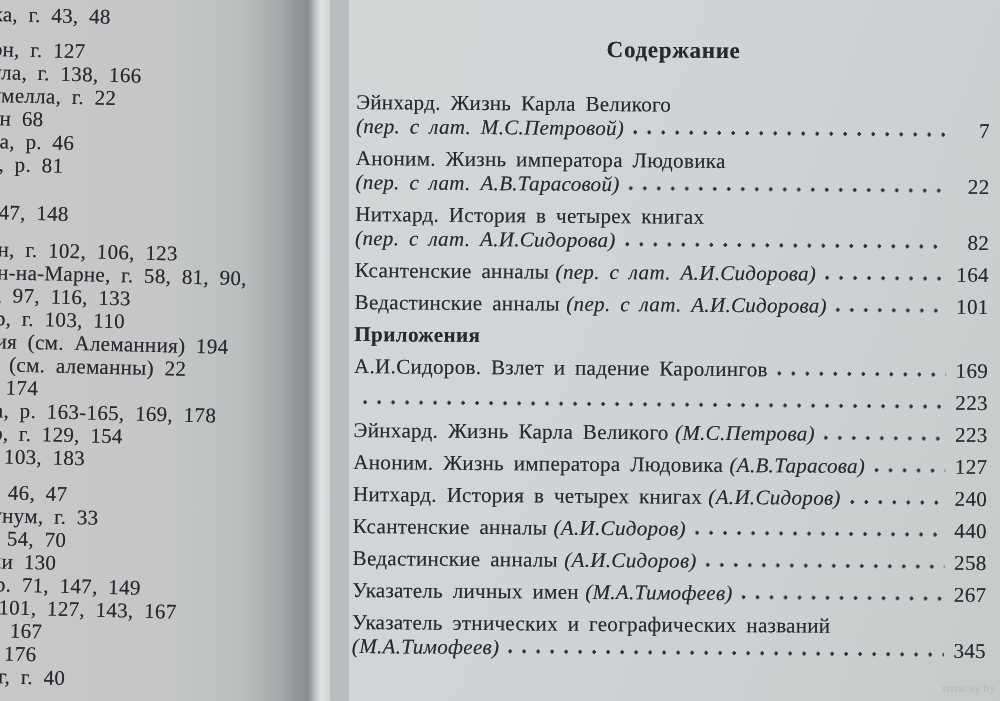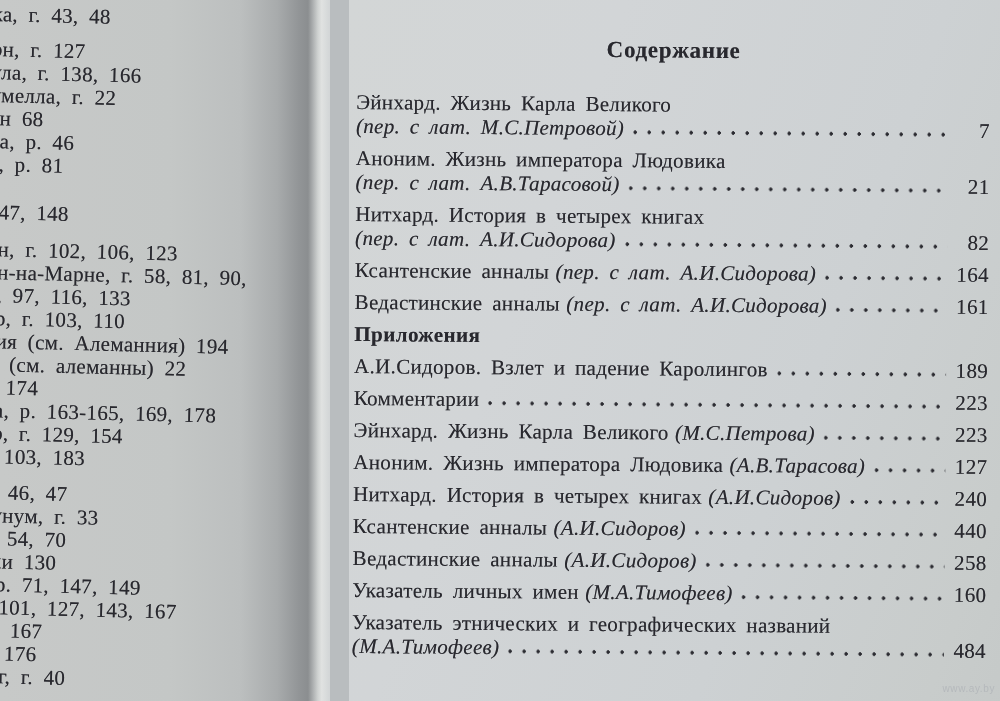--- a/index.html
+++ b/index.html
@@ -165,21 +165,21 @@
           <span class="leader"></span>
           <span class="pg">7</span>
         </div>
       </div>
 
       <div class="entry">
         <div class="line">Аноним. Жизнь императора Людовика</div>
         <div class="line row">
           <span class="it">(пер. с лат. А.В.Тарасовой)</span>
           <span class="leader"></span>
-          <span class="pg">21</span>
+          <span class="pg">22</span>
         </div>
       </div>
 
       <div class="entry">
         <div class="line">Нитхард. История в четырех книгах</div>
         <div class="line row">
           <span class="it">(пер. с лат. А.И.Сидорова)</span>
           <span class="leader"></span>
           <span class="pg">82</span>
         </div>
@@ -189,33 +189,32 @@
         <span class="tt">Ксантенские анналы</span>
         <span class="it">(пер. с лат. А.И.Сидорова)</span>
         <span class="leader"></span>
         <span class="pg">164</span>
       </div>
 
       <div class="entry line row">
         <span class="tt">Ведастинские анналы</span>
         <span class="it">(пер. с лат. А.И.Сидорова)</span>
         <span class="leader"></span>
-        <span class="pg">161</span>
+        <span class="pg">101</span>
       </div>
 
       <div class="section-header">Приложения</div>
 
       <div class="entry line row">
         <span class="tt">А.И.Сидоров. Взлет и падение Каролингов</span>
         <span class="leader"></span>
-        <span class="pg">189</span>
-      </div>
-
-      <div class="entry line row">
-        <span class="tt">Комментарии</span>
+        <span class="pg">169</span>
+      </div>
+
+      <div class="entry line row">
         <span class="leader"></span>
         <span class="pg">223</span>
       </div>
 
       <div class="entry line row">
         <span class="tt">Эйнхард. Жизнь Карла Великого</span>
         <span class="it">(М.С.Петрова)</span>
         <span class="leader"></span>
         <span class="pg">223</span>
       </div>
@@ -245,29 +244,29 @@
         <span class="tt">Ведастинские анналы</span>
         <span class="it">(А.И.Сидоров)</span>
         <span class="leader"></span>
         <span class="pg">258</span>
       </div>
 
       <div class="entry line row">
         <span class="tt">Указатель личных имен</span>
         <span class="it">(М.А.Тимофеев)</span>
         <span class="leader"></span>
-        <span class="pg">160</span>
+        <span class="pg">267</span>
       </div>
 
       <div class="entry">
         <div class="line">Указатель этнических и географических названий</div>
         <div class="line row">
           <span class="it">(М.А.Тимофеев)</span>
           <span class="leader"></span>
-          <span class="pg">484</span>
+          <span class="pg">345</span>
         </div>
       </div>
 
     </div>
   </div>
 
   <div class="watermark">www.ay.by</div>
 
 </div>
 

